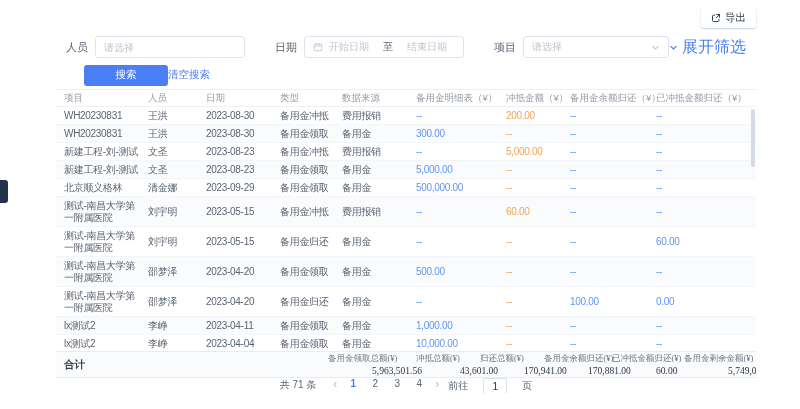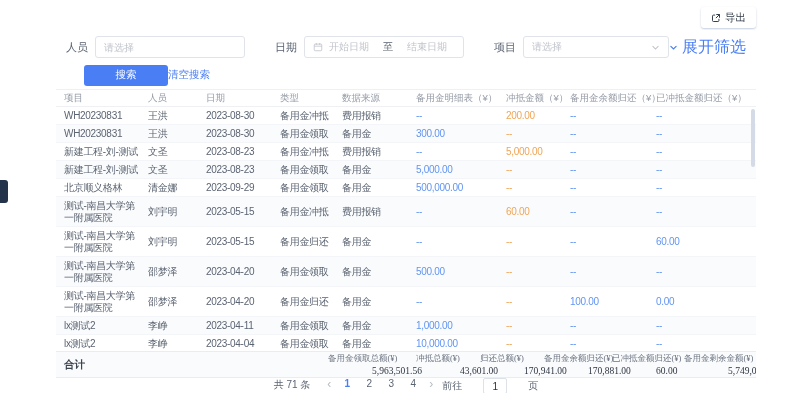--- a/index.html
+++ b/index.html
@@ -68,21 +68,21 @@
   .sum-g:nth-child(5){width:72px} .sum-g:nth-child(6){width:66px}
   .sum-label { font-size:8.5px; color:#6b7380; white-space:nowrap; }
   .sum-value { font-size:9.5px; color:#2e3440; font-weight:500; margin-top:1px; white-space:nowrap;padding-left:44px; }
   
   .pagination { height:26px; display:flex; align-items:flex-start; justify-content:center;
     gap:6px; font-size:10px; color:#5b6472; }
   .pg-arrow { color:#b6bcc6; font-size:12px; padding:0 3px; cursor:pointer; line-height:1; }
   .pg-page { min-width:14px; text-align:center; cursor:pointer; color:#5b6472; padding:0 2px; }
   .pg-page.active { color:#4a7ef5; font-weight:bold; }
   .pg-total { margin-right:8px; }
-  .pg-goto { display:flex; align-items:center; gap:21px; }
+  .pg-goto { display:flex; align-items:center; gap:15px; }
   .pg-input { width:24px; height:16px; border:1px solid #dde1e8; border-radius:2px;
     text-align:center; font-size:10px; color:#333; }
   
   .drawer-handle { position:absolute; left:0; top:180px; width:8px; height:23px;
     background:#24324a; border-radius:0 3px 3px 0; cursor:pointer; }
 </style>
 </head>
 <body>
 
 <div class="page">

